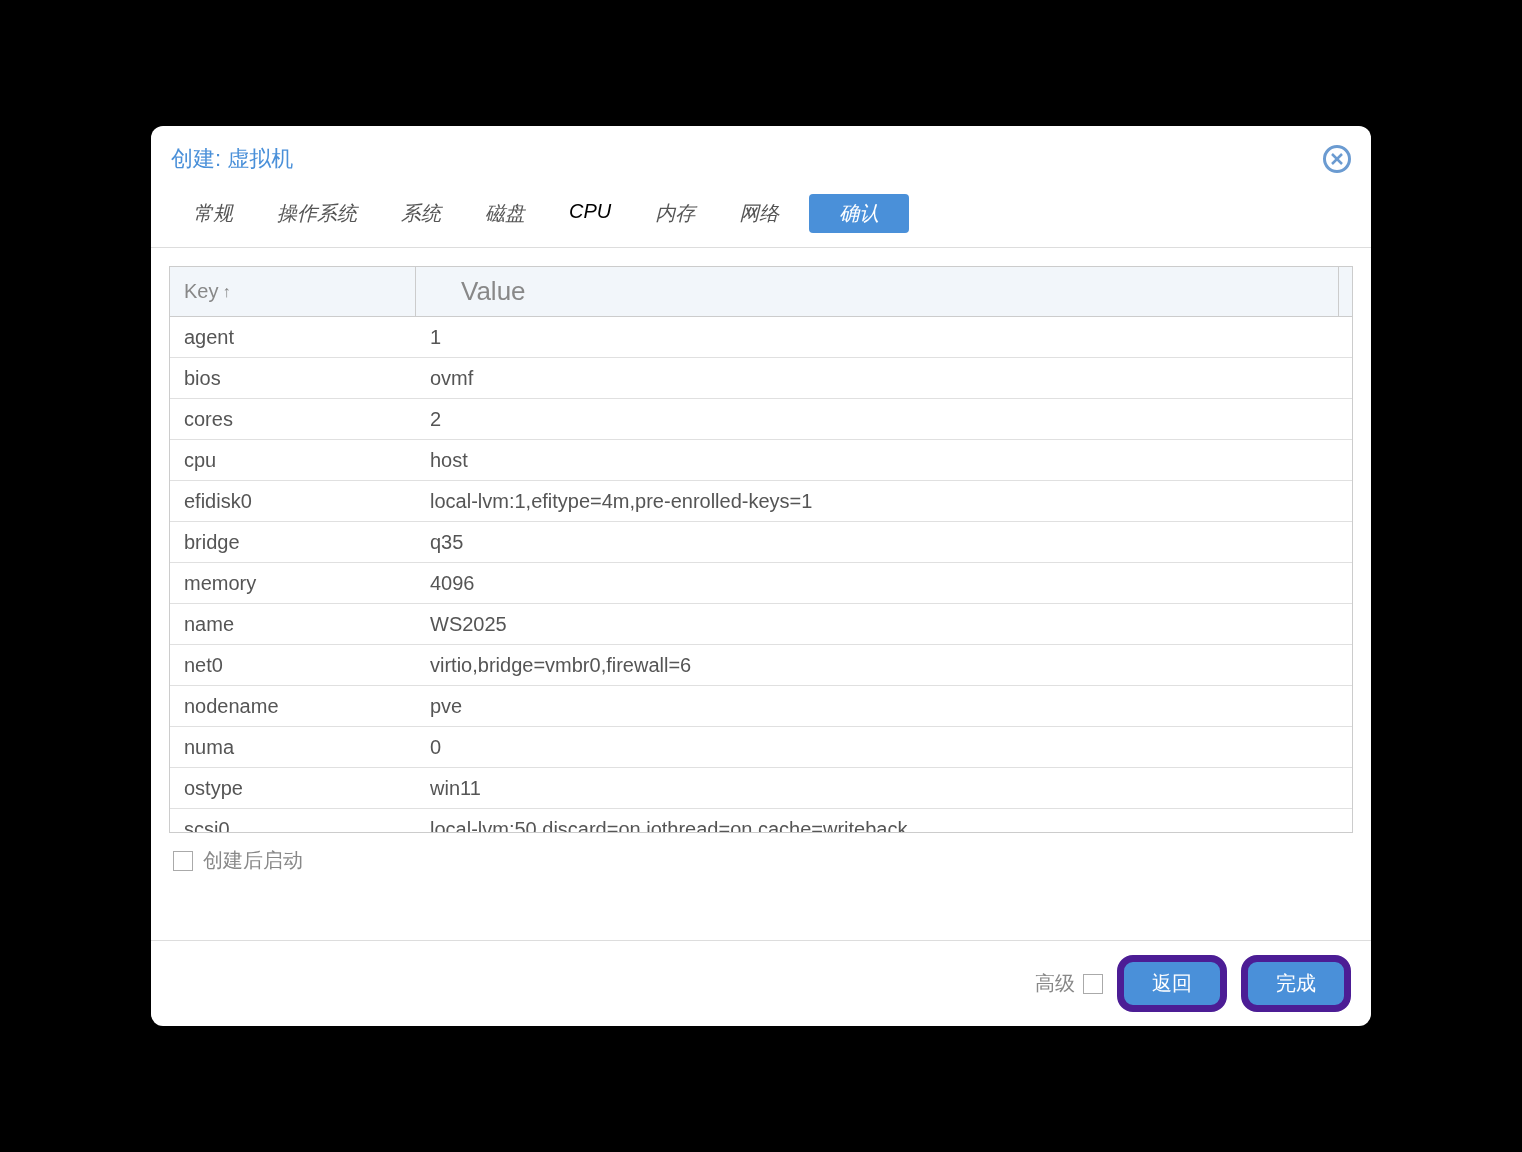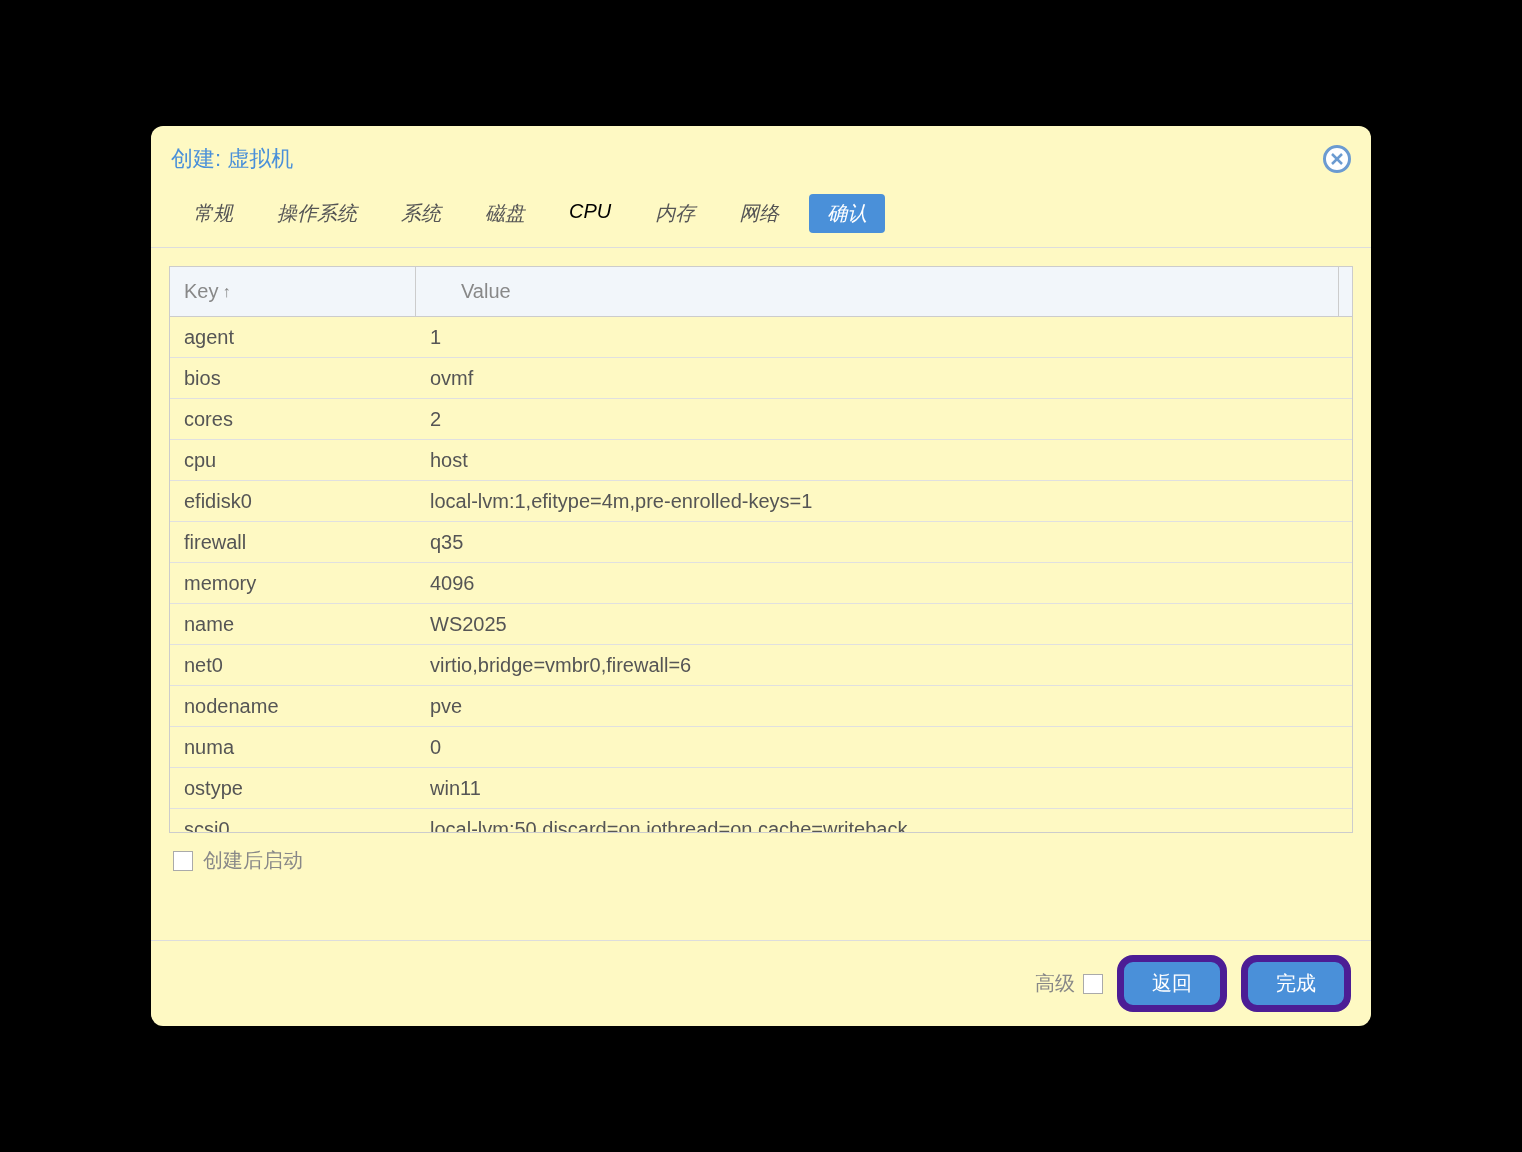--- a/index.html
+++ b/index.html
@@ -10,21 +10,21 @@
     body {
       background: #000;
       font-family: -apple-system, BlinkMacSystemFont, "Helvetica Neue", Arial, sans-serif;
       display: flex;
       align-items: center;
       justify-content: center;
       min-height: 100vh;
       padding: 20px;
     }
     .dialog {
-      background: #fef9c3;
+      background: #ffffff;
       border-radius: 12px;
       width: 1220px;
       height: 900px;
       display: flex;
       flex-direction: column;
       overflow: hidden;
       position: relative;
     }
     .dialog-header {
       padding: 18px 20px 10px 20px;
@@ -67,21 +67,21 @@
       margin-right: 16px;
       border-radius: 4px;
       font-style: italic;
     }
     .tab.dark {
       color: #000;
     }
     .tab.active {
       background: #4a90d9;
       color: #fff;
-      padding: 6px 18px;
+      padding: 6px 30px;
     }
     .content {
       flex: 1;
       padding: 18px;
       overflow: hidden;
       display: flex;
       flex-direction: column;
     }
     .table-container {
       border: 1px solid #ccc;
@@ -108,21 +108,21 @@
       height: 100%;
       display: flex;
       align-items: center;
       gap: 4px;
       cursor: pointer;
     }
     .th-value {
       flex: 1;
       padding: 0 14px;
       color: #888;
-      font-size: 20px;
+      font-size: 26px;
       cursor: pointer;
     }
     .sort-arrow {
       font-size: 16px;
       color: #888;
     }
     .table-body {
       flex: 1;
       overflow-y: auto;
       position: relative;
@@ -264,21 +264,21 @@
           </div>
           <div class="row">
             <div class="cell-key">cpu</div>
             <div class="cell-value">host</div>
           </div>
           <div class="row">
             <div class="cell-key">efidisk0</div>
             <div class="cell-value">local-lvm:1,efitype=4m,pre-enrolled-keys=1</div>
           </div>
           <div class="row">
-            <div class="cell-key">firewall</div>
+            <div class="cell-key">bridge</div>
             <div class="cell-value">q35</div>
           </div>
           <div class="row">
             <div class="cell-key">memory</div>
             <div class="cell-value">4096</div>
           </div>
           <div class="row">
             <div class="cell-key">name</div>
             <div class="cell-value">WS2025</div>
           </div>

